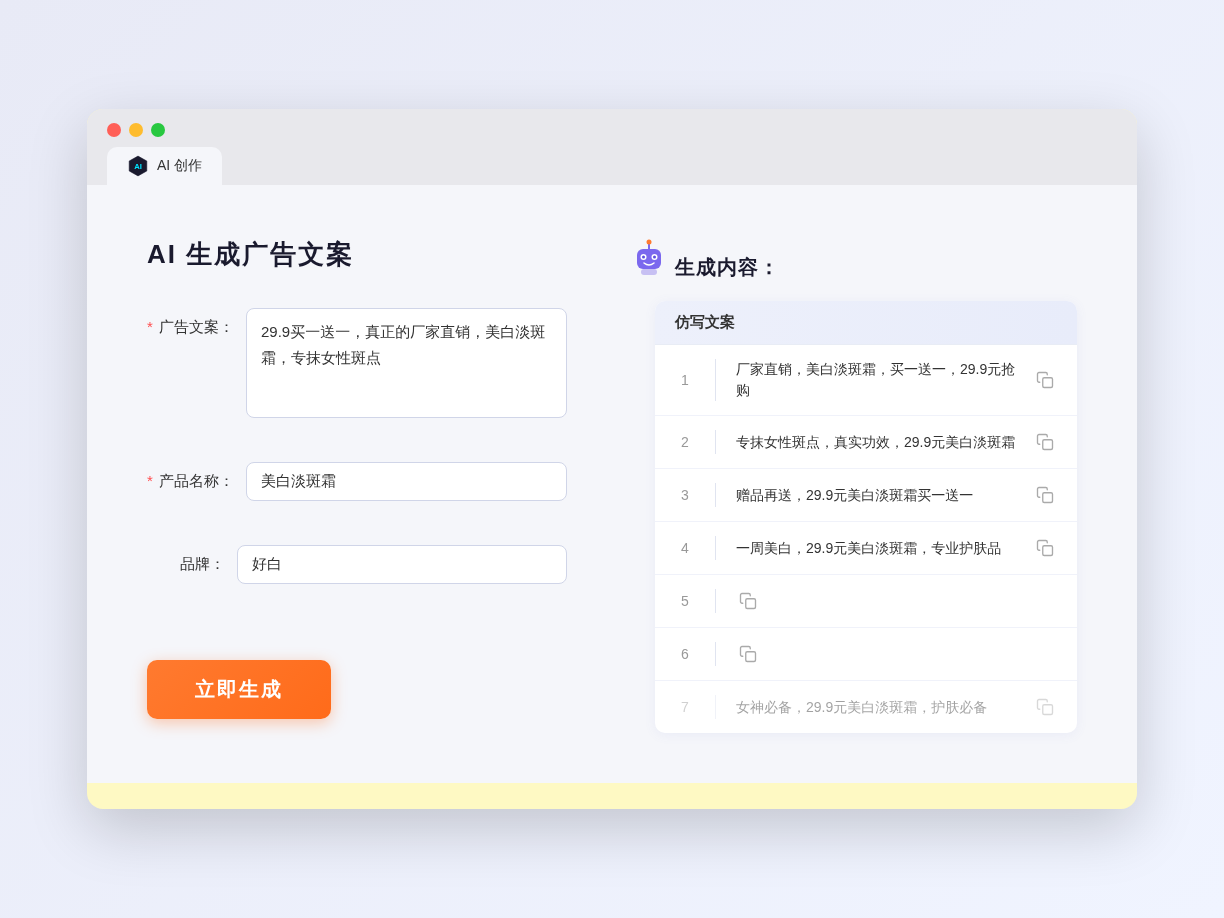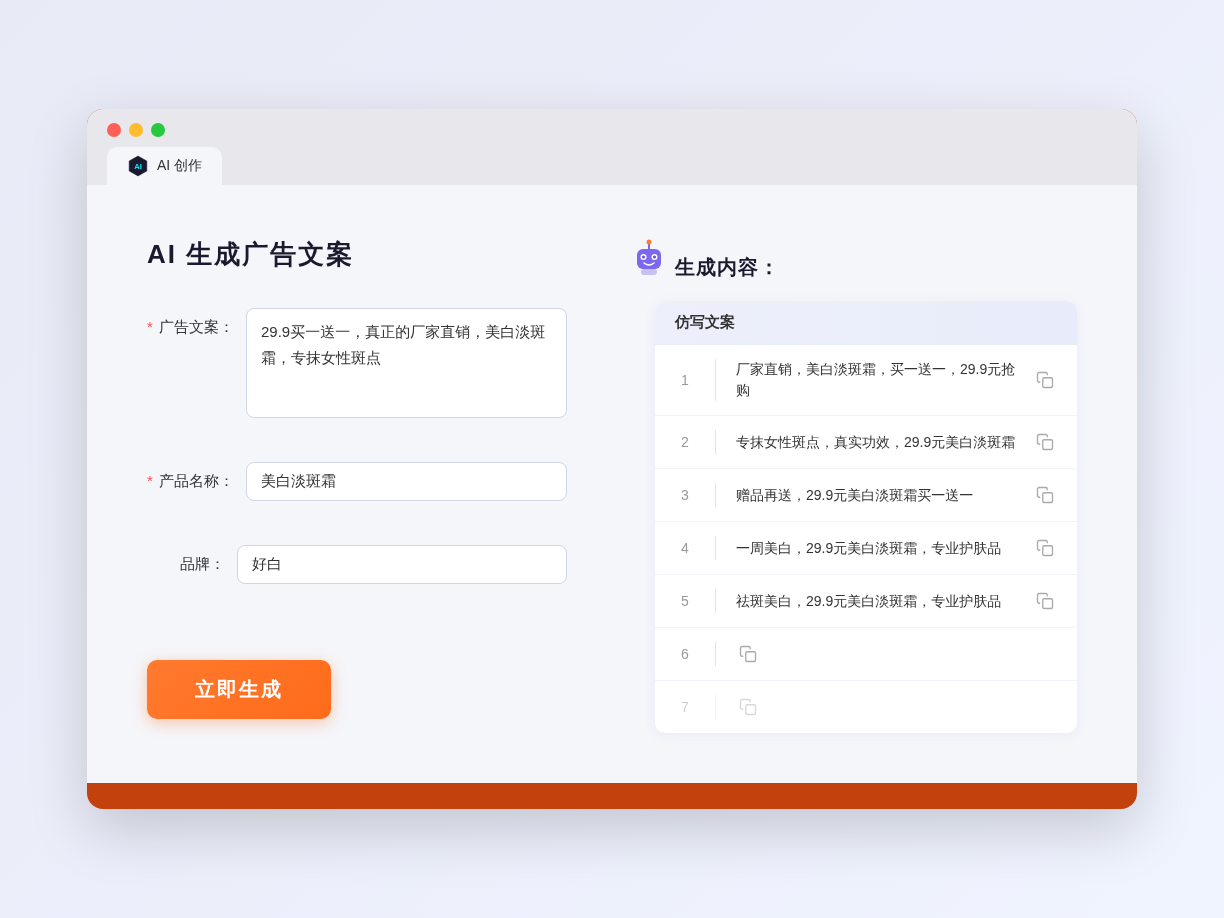--- a/index.html
+++ b/index.html
@@ -8,21 +8,21 @@
       display: flex;
       align-items: center;
       justify-content: center;
       min-height: 100vh;
       font-family: -apple-system, "PingFang SC", "Microsoft YaHei", sans-serif;
     }
 
     .browser-window {
       width: 1050px;
       min-height: 700px;
-      background: #c2410c;
+      background: #fef9c3;
       border-radius: 16px;
       box-shadow: 0 20px 60px rgba(0,0,0,0.18);
       overflow: hidden;
     }
 
     .browser-chrome {
       background: #e8e8ec;
       padding: 14px 20px 0 20px;
       display: flex;
       flex-direction: column;
@@ -352,21 +352,20 @@
             <svg width="18" height="18" viewBox="0 0 24 24" fill="none" stroke="currentColor" stroke-width="1.8" stroke-linecap="round" stroke-linejoin="round">
               <rect x="9" y="9" width="13" height="13" rx="2" ry="2"></rect>
               <path d="M5 15H4a2 2 0 0 1-2-2V4a2 2 0 0 1 2-2h9a2 2 0 0 1 2 2v1"></path>
             </svg>
           </span>
         </div>
 
         <div class="table-row">
           <span class="row-num">5</span>
           <div class="divider-col"></div>
-          <span class="row-text">祛斑美白，29.9元美白淡斑霜，专业护肤品</span>
           <span class="copy-icon-wrap">
             <svg width="18" height="18" viewBox="0 0 24 24" fill="none" stroke="currentColor" stroke-width="1.8" stroke-linecap="round" stroke-linejoin="round">
               <rect x="9" y="9" width="13" height="13" rx="2" ry="2"></rect>
               <path d="M5 15H4a2 2 0 0 1-2-2V4a2 2 0 0 1 2-2h9a2 2 0 0 1 2 2v1"></path>
             </svg>
           </span>
         </div>
 
         <div class="table-row">
           <span class="row-num">6</span>
@@ -375,20 +374,21 @@
             <svg width="18" height="18" viewBox="0 0 24 24" fill="none" stroke="currentColor" stroke-width="1.8" stroke-linecap="round" stroke-linejoin="round">
               <rect x="9" y="9" width="13" height="13" rx="2" ry="2"></rect>
               <path d="M5 15H4a2 2 0 0 1-2-2V4a2 2 0 0 1 2-2h9a2 2 0 0 1 2 2v1"></path>
             </svg>
           </span>
         </div>
 
         <div class="table-row dimmed">
           <span class="row-num">7</span>
           <div class="divider-col"></div>
+          <span class="row-text">女神必备，29.9元美白淡斑霜，护肤必备</span>
           <span class="copy-icon-wrap">
             <svg width="18" height="18" viewBox="0 0 24 24" fill="none" stroke="currentColor" stroke-width="1.8" stroke-linecap="round" stroke-linejoin="round">
               <rect x="9" y="9" width="13" height="13" rx="2" ry="2"></rect>
               <path d="M5 15H4a2 2 0 0 1-2-2V4a2 2 0 0 1 2-2h9a2 2 0 0 1 2 2v1"></path>
             </svg>
           </span>
         </div>
       </div>
     </div>
 

